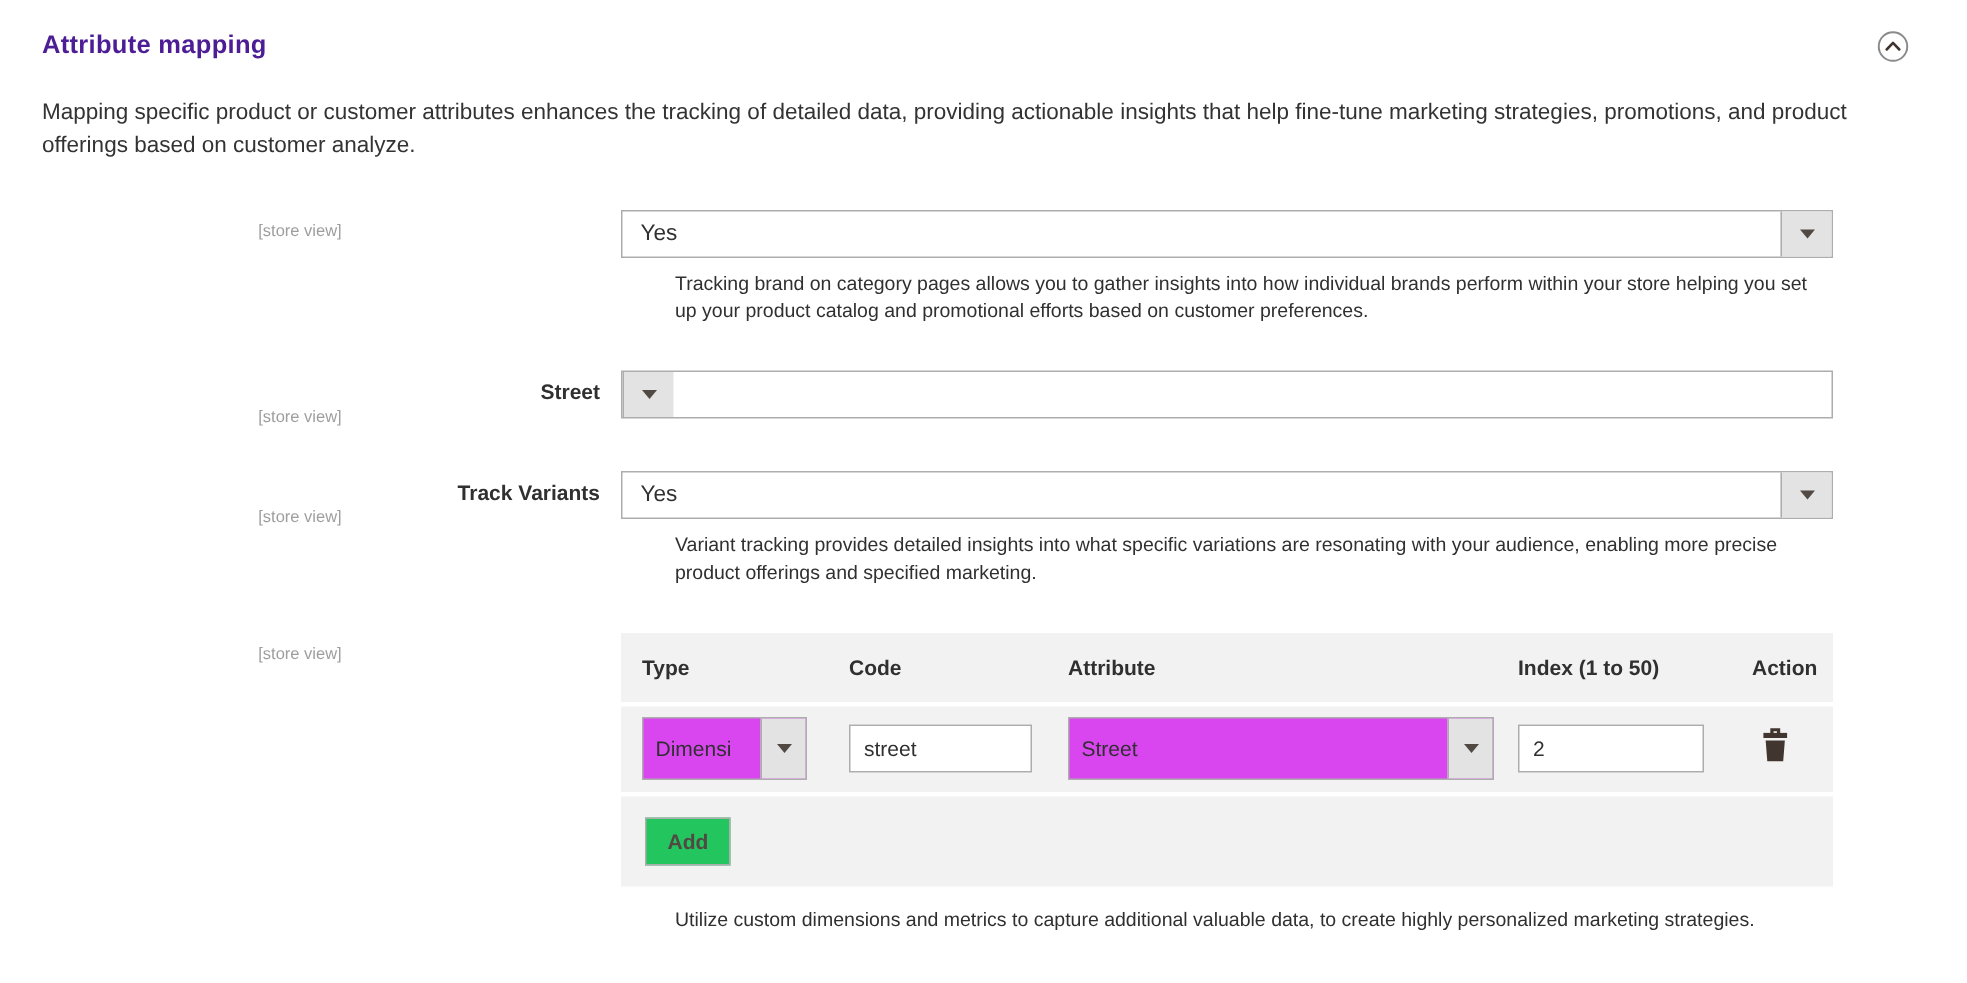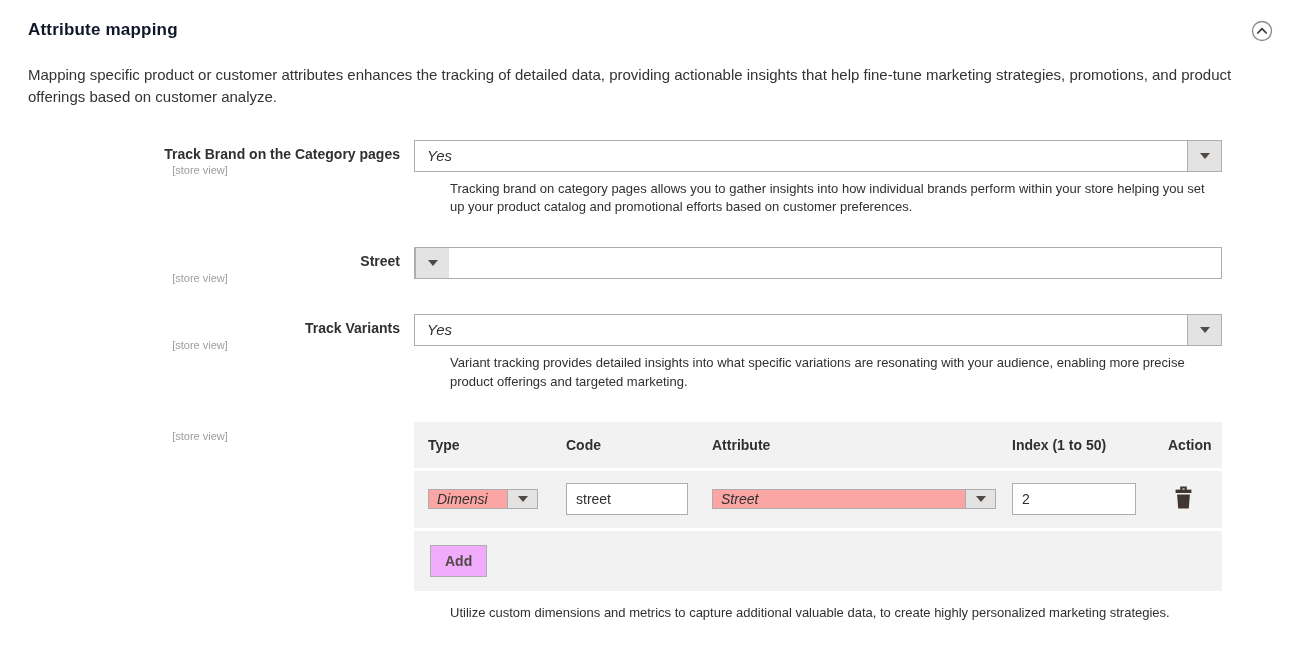--- a/index.html
+++ b/index.html
@@ -10,21 +10,21 @@
     color: #303030;
     overflow: hidden;
   }
   .section { padding-top: 20px; }
 
   
   .section-header {
     display: flex; align-items: flex-start; justify-content: space-between;
     padding: 0 38px 0 28px;
   }
-  .section-title { font-size: 17px; font-weight: 700; color: #0f172a; letter-spacing: .2px; }
+  .section-title { font-size: 17px; font-weight: 700; color: #4c1d95; letter-spacing: .2px; }
   .collapse-btn {
     background: none; border: none; padding: 0; cursor: pointer;
     width: 22px; height: 22px; line-height: 0;
   }
 
   
   .section-desc {
     margin: 22px 28px 0 28px;
     max-width: 1256px;
     font-size: 15px; line-height: 1.45; color: #333;
@@ -37,21 +37,21 @@
   .field-label { display: block; font-size: 14px; font-weight: 700; color: #303030; line-height: 1.2; }
   .scope { display: block; font-size: 11px; color: #9e9e9e; margin-top: 2px; text-align: center; }
   .control-col { margin-left: 14px; width: 808px; }
 
   .select {
     display: flex; align-items: stretch; height: 32px;
     border: 1px solid #adadad; background: #ffffff; cursor: pointer;
   }
   .select-value {
     flex: 1; display: flex; align-items: center; padding: 0 12px;
-    font-size: 15px; color: #303030; white-space: nowrap; overflow: hidden; font-style: italic;
+    font-size: 15px; color: #303030; white-space: nowrap; overflow: hidden;
   }
   .select-arrow {
     flex: 0 0 34px; background: #e3e3e3; border-left: 1px solid #adadad;
     display: flex; align-items: center; justify-content: center;
   }
   .caret {
     width: 0; height: 0;
     border-left: 5px solid transparent; border-right: 5px solid transparent;
     border-top: 6px solid #514943;
   }
@@ -63,38 +63,38 @@
     display: grid;
     grid-template-columns: 138px 146px 300px 156px 1fr;
     align-items: center;
     background: #f2f2f2;
     padding-left: 14px;
   }
   .t-head { height: 46px; margin-bottom: 3px; }
   .t-head .th { font-size: 14px; font-weight: 700; color: #303030; }
   .t-row { height: 57px; margin-bottom: 3px; }
 
-  .mini-select { display: flex; align-items: stretch; height: 20px; border: 1px solid #adadad; background: #fca5a5; cursor: pointer; }
+  .mini-select { display: flex; align-items: stretch; height: 42px; border: 1px solid #adadad; background: #d946ef; cursor: pointer; }
   .mini-select .select-value { font-size: 14px; padding: 0 8px; }
   .mini-select .select-arrow { flex: 0 0 30px; }
   .sel-type { width: 110px; }
   .sel-attr { width: 284px; }
   .txt-input {
     height: 32px; border: 1px solid #adadad; background: #fff;
     font-family: inherit; font-size: 14px; color: #303030; padding: 0 9px;
   }
   .inp-code { width: 122px; }
   .inp-index { width: 124px; }
   .cell-action { padding-left: 6px; }
   .delete-btn { background: none; border: none; padding: 0; cursor: pointer; line-height: 0; }
 
   .t-add { background: #f2f2f2; height: 60px; display: flex; align-items: center; padding-left: 16px; }
   .add-btn {
     height: 32px; padding: 0 14px;
-    background: #f0abfc; border: 1px solid #adadad;
+    background: #22c55e; border: 1px solid #adadad;
     font-family: inherit; font-size: 14px; font-weight: 700; color: #514943;
     cursor: pointer;
   }
   .table-note { margin-top: 13px; }
 </style>
 </head>
 <body>
 
 <div class="section">
 
@@ -109,21 +109,20 @@
       </span>
     </button>
   </div>
 
   <p class="section-desc">Mapping specific product or customer attributes enhances the tracking of detailed data, providing actionable insights that help fine-tune marketing strategies, promotions, and product offerings based on customer analyze.</p>
 
   <div class="form">
 
     <div class="field-row">
       <div class="label-col">
-        <label class="field-label">Track Brand on the Category pages</label>
         <span class="scope">[store view]</span>
       </div>
       <div class="control-col">
         <div class="select">
           <span class="select-value">Yes</span>
           <span class="select-arrow">
               <span class="caret"></span>
             </span>
         </div>
         <p class="note">Tracking brand on category pages allows you to gather insights into how individual brands perform within your store helping you set up your product catalog and promotional efforts based on customer preferences.</p>
@@ -149,21 +148,21 @@
         <label class="field-label">Track Variants</label>
         <span class="scope">[store view]</span>
       </div>
       <div class="control-col">
         <div class="select">
           <span class="select-value">Yes</span>
           <span class="select-arrow">
               <span class="caret"></span>
             </span>
         </div>
-        <p class="note">Variant tracking provides detailed insights into what specific variations are resonating with your audience, enabling more precise product offerings and targeted marketing.</p>
+        <p class="note">Variant tracking provides detailed insights into what specific variations are resonating with your audience, enabling more precise product offerings and specified marketing.</p>
       </div>
     </div>
 
     <div class="field-row" style="margin-bottom:0;">
       <div class="label-col">
         <span class="scope">[store view]</span>
       </div>
       <div class="control-col">
         <div class="cdm-table">
 

